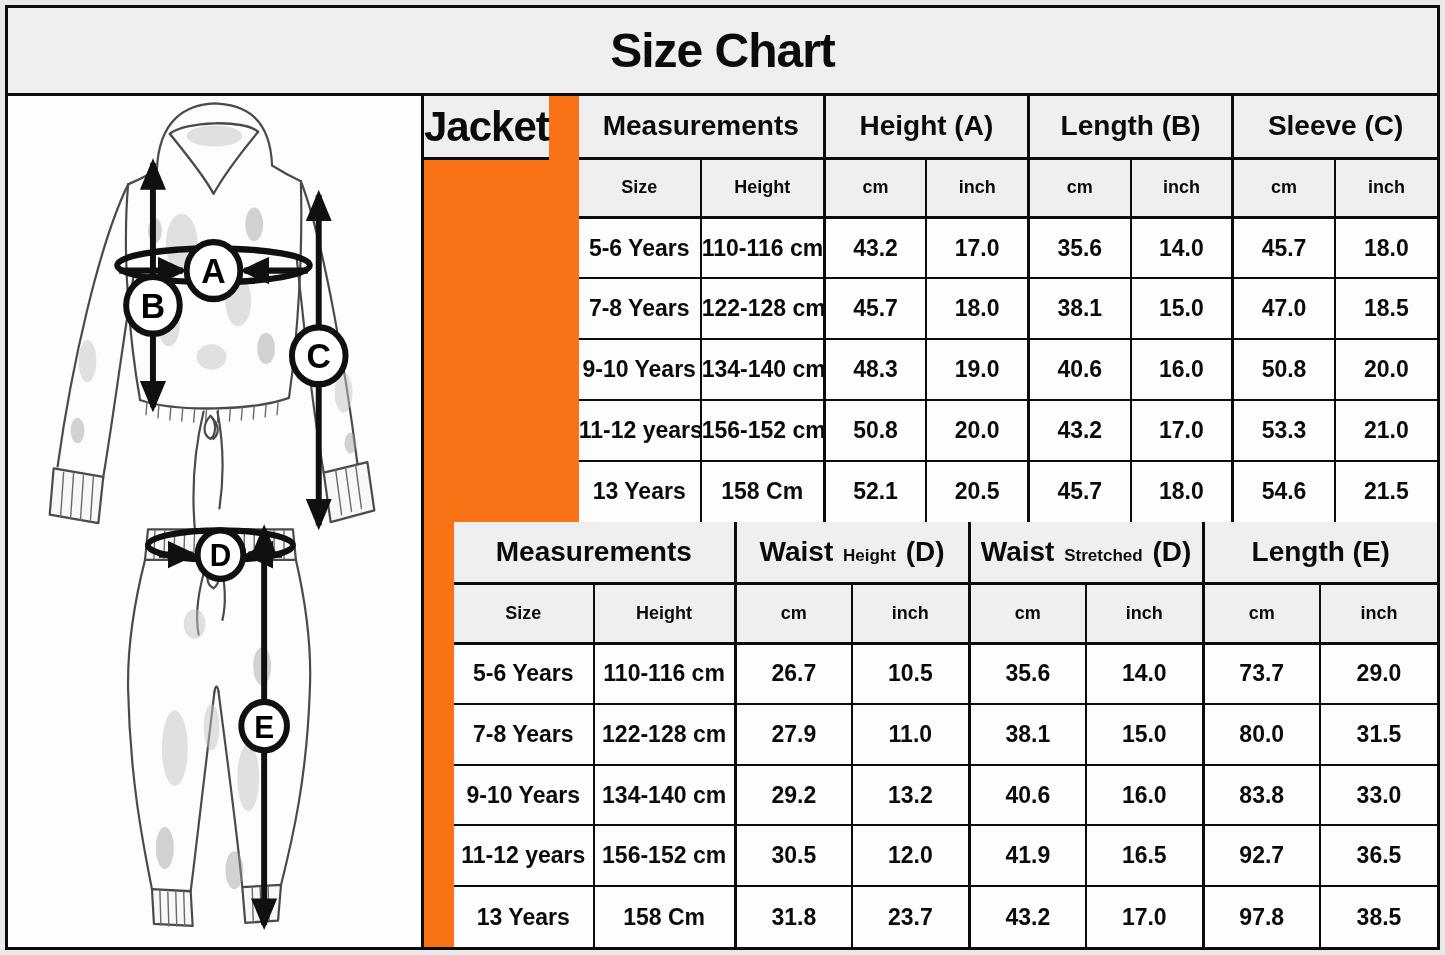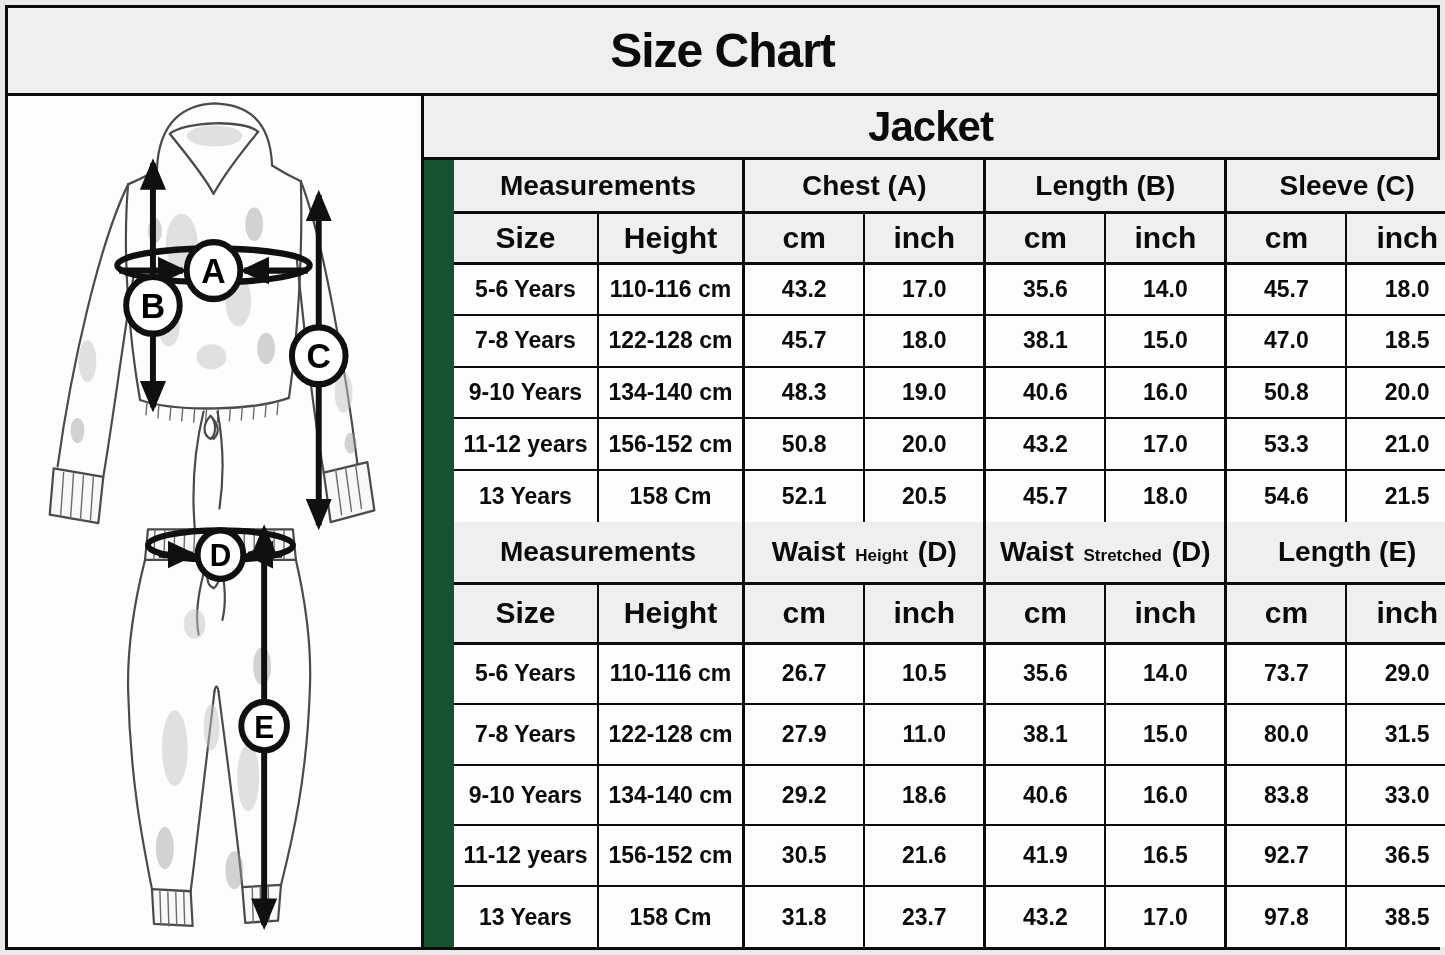--- a/index.html
+++ b/index.html
@@ -7,39 +7,39 @@
   body {
     background: #e9e9e9;
     font-family: "Liberation Sans", sans-serif;
     overflow: hidden;
     position: relative;
   }
   .frame {
     position: absolute; left: 5px; top: 5px;
     width: 1435px; height: 945px;
     border: 3px solid #0c0c0c;
-    background: #14532d;
+    background: #f97316;
     display: flex; flex-direction: column;
   }
   .title-bar {
     height: 88px; flex: 0 0 88px;
     background: #efefef;
     border-bottom: 3px solid #0c0c0c;
     display: flex; align-items: center; justify-content: center;
     font-size: 48px; font-weight: bold; letter-spacing: -1px; color: #0b0b0b;
   }
   .main { flex: 1; display: flex; min-height: 0; }
   .illustration {
     width: 416px; flex: 0 0 416px;
     border-right: 3px solid #0c0c0c;
     background: #fdfdfd;
   }
   .illustration svg { display: block; width: 100%; height: 100%; }
   .tables { flex: 1; display: flex; flex-direction: column; min-width: 0; }
-  .section { flex: 1; display: flex; flex-direction: column; min-height: 0; }
+  .section { flex: 1; display: flex; flex-direction: row; min-height: 0; }
   .section-title {
     height: 64px; flex: 0 0 64px;
     background: #efefef;
     border-bottom: 3px solid #0c0c0c;
     display: flex; align-items: center; justify-content: center;
     font-size: 42px; font-weight: bold; letter-spacing: -1px; color: #0b0b0b;
   }
   .section-trouser .section-title { border-top: 3px solid #0c0c0c; }
   table {
     width: 100%; height: 100%;
@@ -55,21 +55,21 @@
     overflow: hidden; white-space: nowrap;
   }
   td:first-child { border-left: 0; }
   td:last-child { border-right: 0; }
   tr:last-child td { border-bottom: 0; text-align: center; }
   tr.group-row td {
     background: #efefef; font-size: 28px; height: 46px;
     border-top: 0; border-bottom-width: 3px;
   }
   tr.sub-row td {
-    background: #efefef; font-size: 30px; height: 44px;
+    background: #efefef; font-size: 18px; height: 44px;
     border-bottom-width: 3px;
   }
   tr.data-row td { font-size: 23px; height: 45px; }
   td.gb { border-left-width: 3px; }
   .qual { font-size: 17px; margin: 0 2px; }
   .footer {
     height: 42px; flex: 0 0 42px;
     background: #efefef;
     border-top: 3px solid #0c0c0c;
     display: flex; align-items: center; justify-content: center;
@@ -197,21 +197,21 @@
             <col style="width:11.9%">
               <col style="width:11.9%">
               <col style="width:11.9%">
             <col style="width:11.9%">
               <col style="width:11.9%">
               <col style="width:11.9%">
           </colgroup>
           <tbody>
           <tr class="group-row">
             <td colspan="2">Measurements</td>
-            <td colspan="2" class="gb">Chest (A)</td>
+            <td colspan="2" class="gb">Height (A)</td>
             <td colspan="2" class="gb">Length (B)</td>
             <td colspan="2" class="gb">Sleeve (C)</td>
           </tr>
           <tr class="sub-row">
             <td>Size</td>
             <td>Height</td>
             <td class="gb">cm</td>
             <td>inch</td>
             <td class="gb">cm</td>
             <td>inch</td>
@@ -326,31 +326,31 @@
             <td>11.0</td>
             <td class="gb">38.1</td>
             <td>15.0</td>
             <td class="gb">80.0</td>
             <td>31.5</td>
           </tr>
           <tr class="data-row">
             <td>9-10 Years</td>
             <td>134-140 cm</td>
             <td class="gb">29.2</td>
-            <td>18.6</td>
+            <td>13.2</td>
             <td class="gb">40.6</td>
             <td>16.0</td>
             <td class="gb">83.8</td>
             <td>33.0</td>
           </tr>
           <tr class="data-row">
             <td>11-12 years</td>
             <td>156-152 cm</td>
             <td class="gb">30.5</td>
-            <td>21.6</td>
+            <td>12.0</td>
             <td class="gb">41.9</td>
             <td>16.5</td>
             <td class="gb">92.7</td>
             <td>36.5</td>
           </tr>
           <tr class="data-row">
             <td>13 Years</td>
             <td>158 Cm</td>
             <td class="gb">31.8</td>
             <td>23.7</td>

